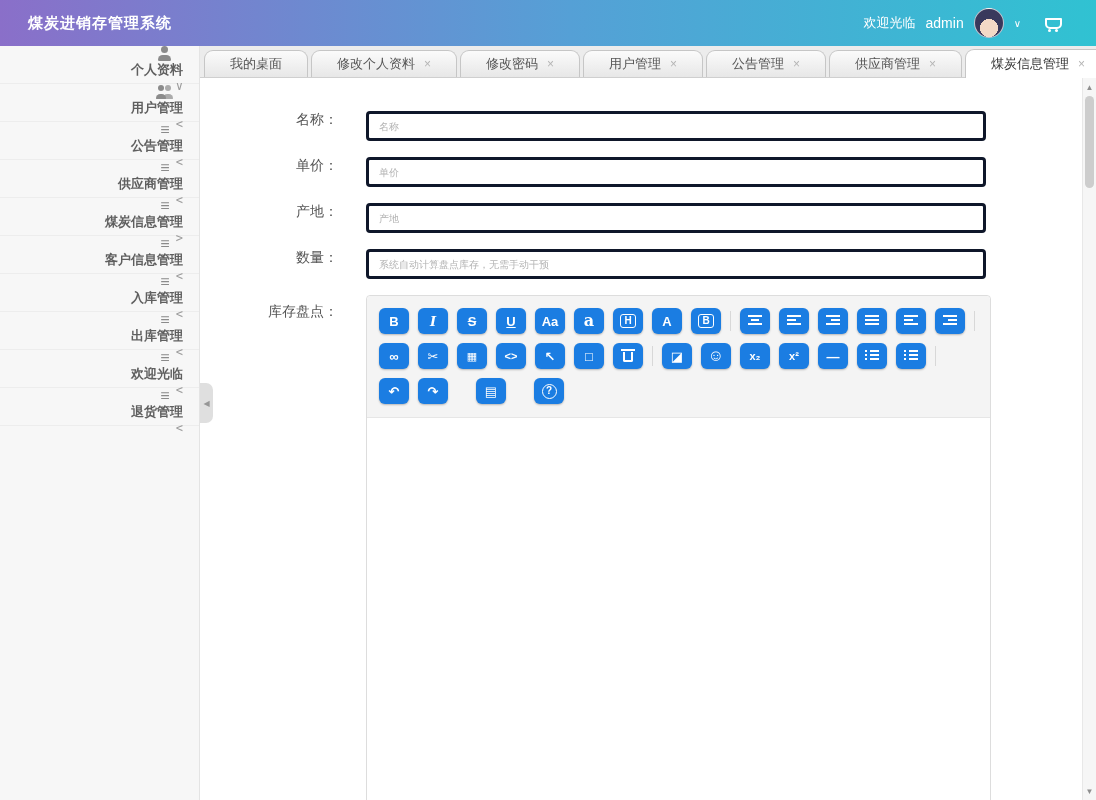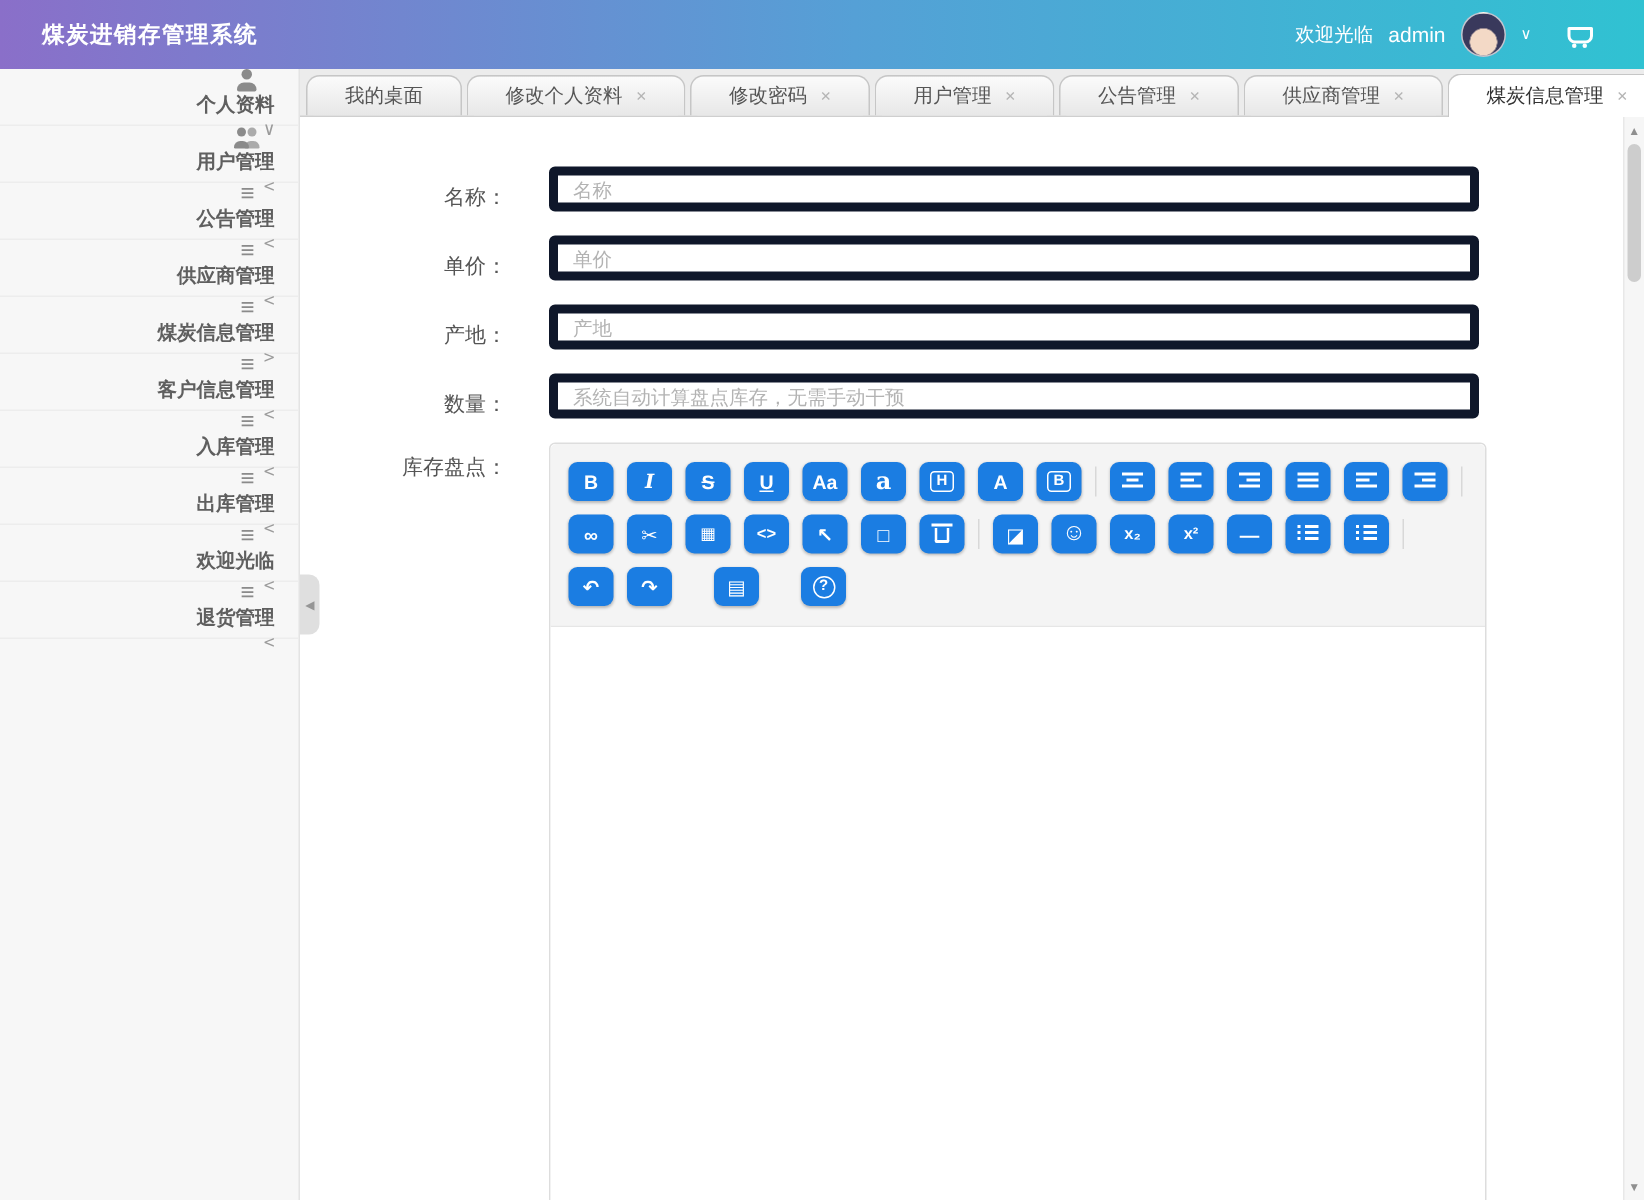--- a/index.html
+++ b/index.html
@@ -59,24 +59,24 @@
   .tab-close { margin-left:9px; color:#b5b5b5; font-size:12px; font-weight:normal; }
   .tab-close:empty { display:none; }
   .tab-nav { position:absolute; right:14px; top:4px; display:flex; gap:5px; }
   .tab-nav-btn { width:25px; height:23px; border:1px solid #c9c9c9; border-radius:4px;
          background:linear-gradient(#fff,#efefef); color:#777; font-size:14px; line-height:1;
          cursor:pointer; padding:0; font-family:inherit; }
 
   
   .content { position:absolute; left:200px; top:78px; right:0; bottom:0; background:#fff; }
   .form { padding-top:33px; }
-  .form-row { display:flex; align-items:flex-end; margin-bottom:16px; }
+  .form-row { display:flex; align-items:flex-start; margin-bottom:16px; }
   .form-label { width:138px; text-align:right; font-size:14px; color:#555; margin-right:28px; flex:none; }
-  .form-input { width:620px; height:30px; box-sizing:border-box; border:6px solid #0f172a;
-         border-radius:4px; padding:0 10px; font-size:13px; color:#0c4a6e; font-family:inherit; outline:none; }
+  .form-input { width:620px; height:30px; box-sizing:border-box; border:3px solid #0f172a;
+         border-radius:4px; padding:0 10px; font-size:10px; color:#0c4a6e; font-family:inherit; outline:none; }
   .form-input::placeholder { color:#b3b3b3; }
   .editor-row { align-items:flex-start; }
   .editor-row .form-label { margin-top:8px; }
 
   
   .editor { width:625px; height:600px; border:1px solid #ddd; border-radius:4px; background:#fff;
             box-sizing:border-box; display:flex; flex-direction:column; overflow:hidden; }
   .ed-toolbar { background:#f4f4f4; padding:12px 12px 4px; border-bottom:1px solid #e6e6e6;
             border-radius:4px 4px 0 0; }
   .ed-row { display:flex; align-items:center; margin-bottom:9px; }

